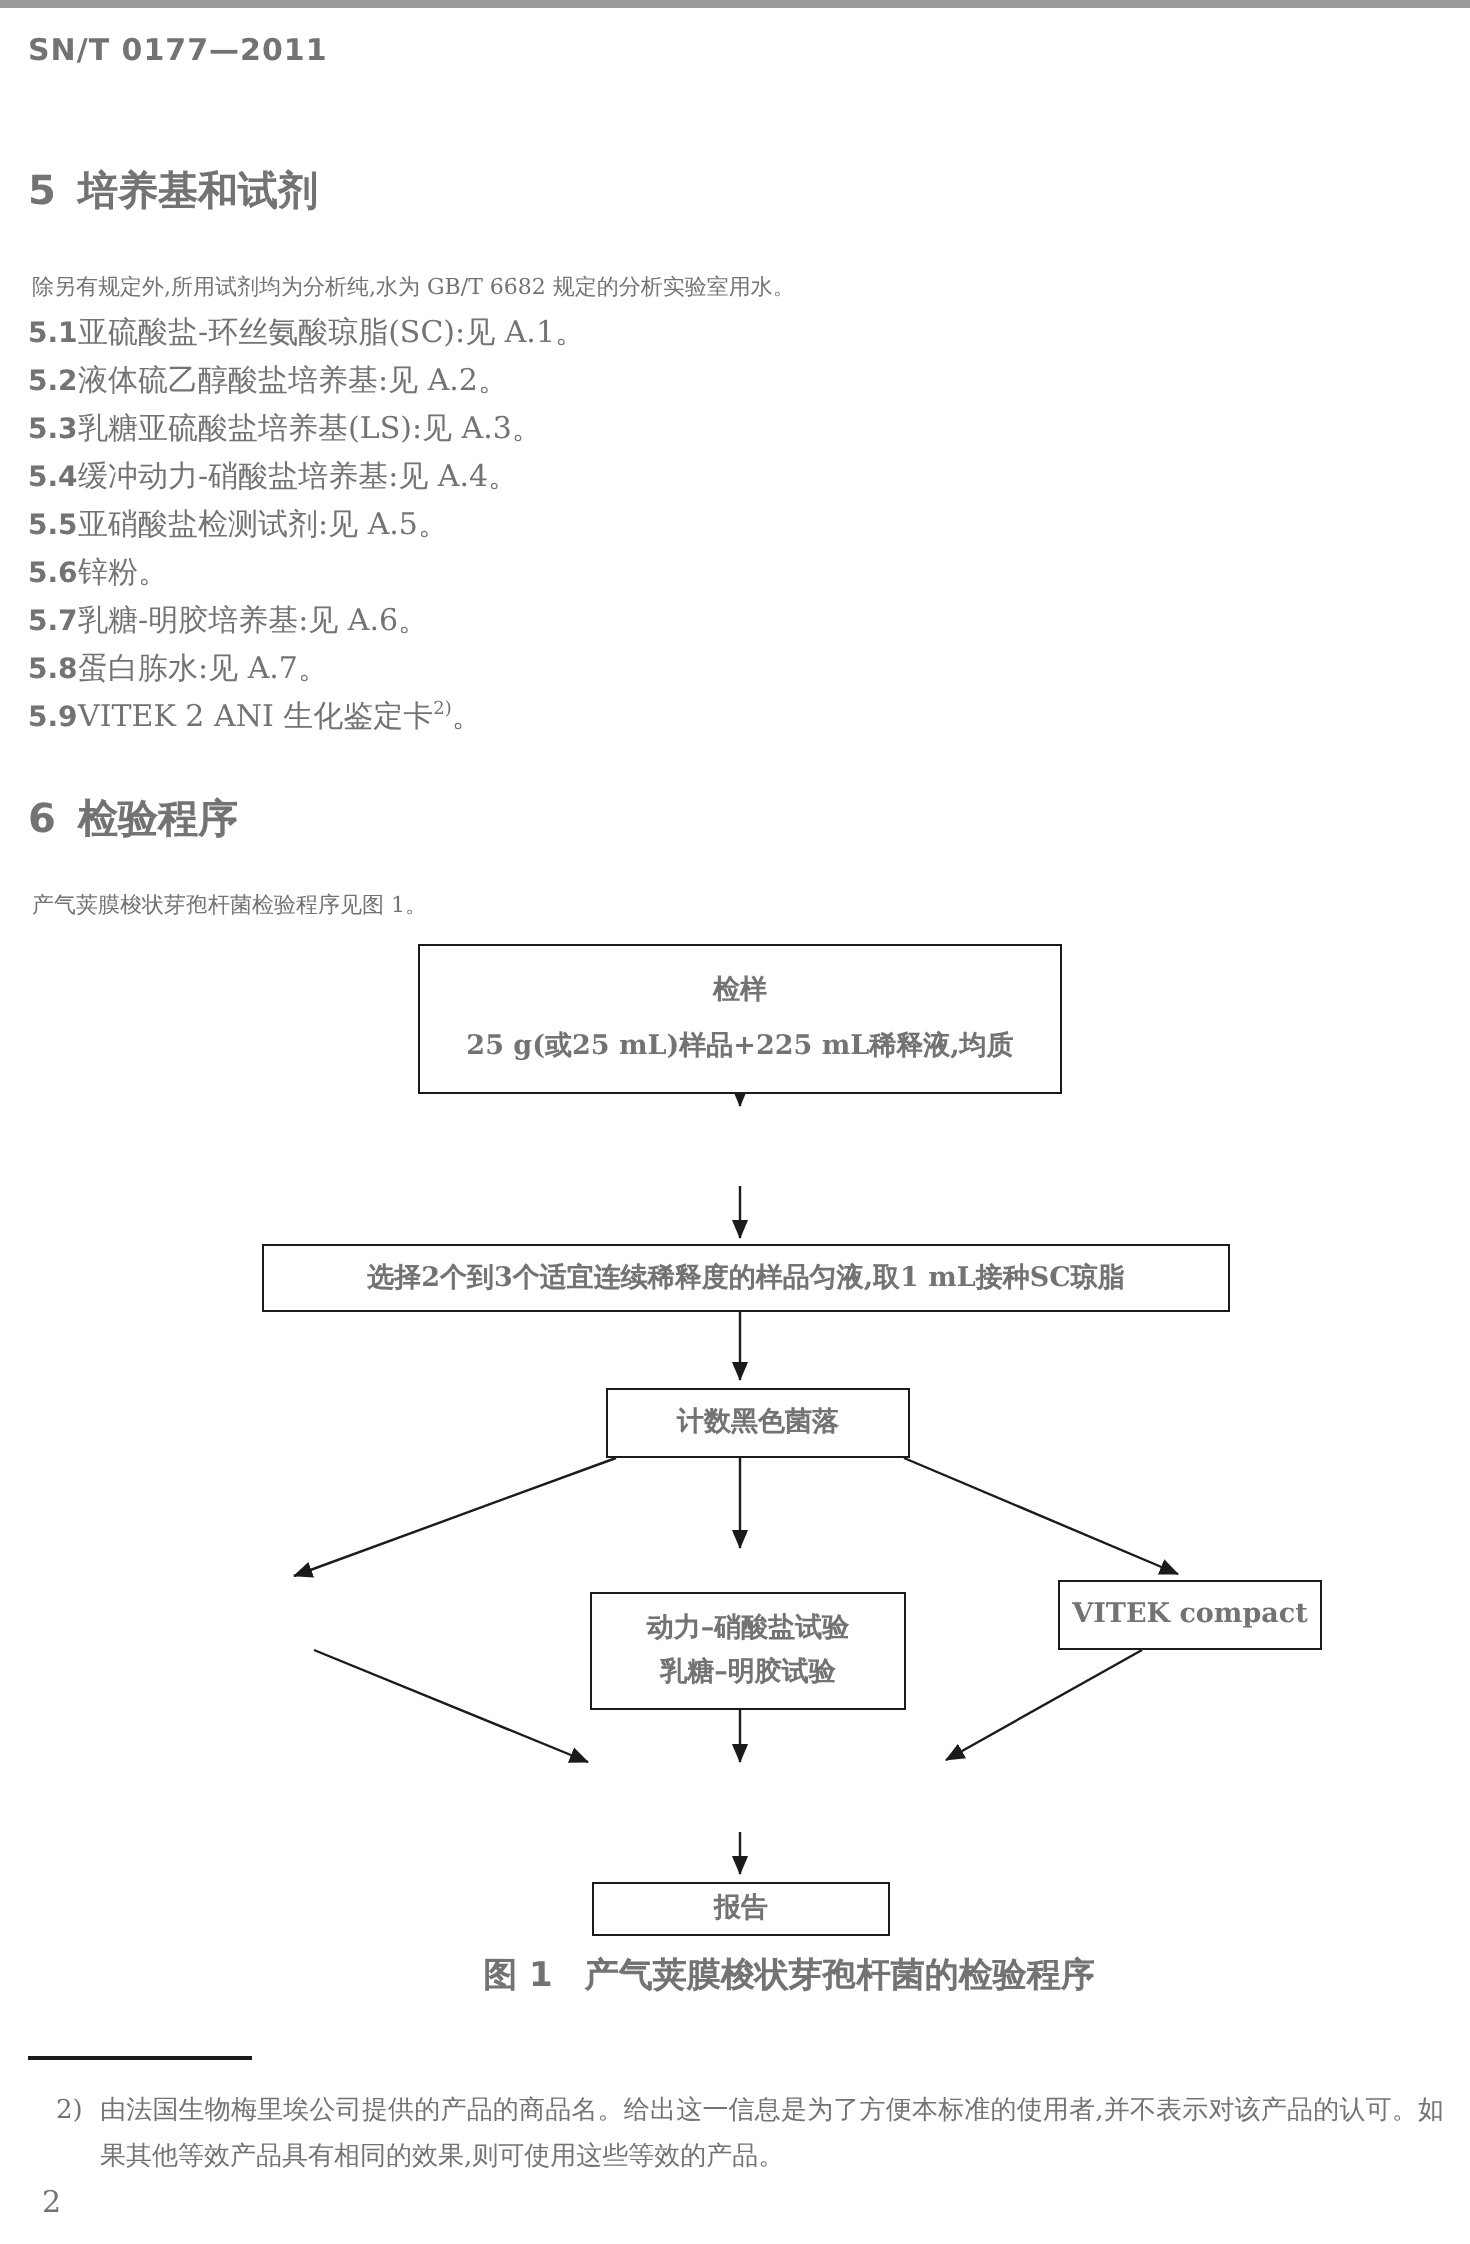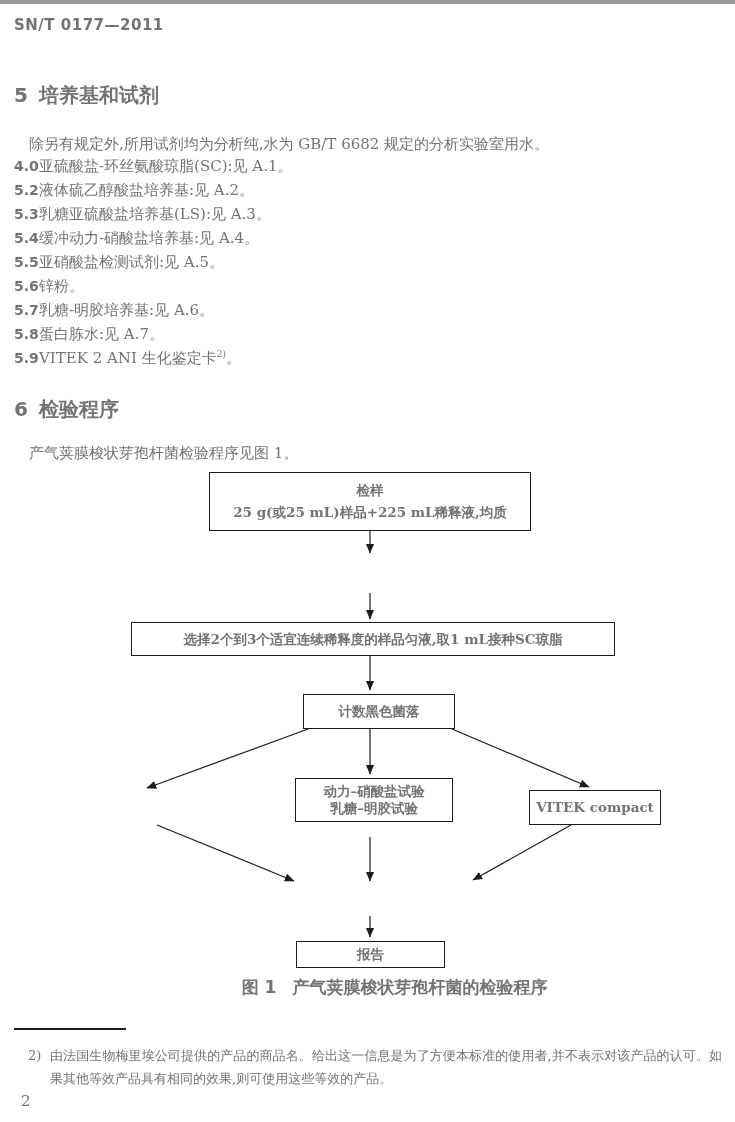--- a/index.html
+++ b/index.html
@@ -4,21 +4,21 @@
 <style>
   html,body{margin:0;padding:0;background:#9a9a9a;}
   .page{
     position:relative;width:735px;height:1122px;margin:4px auto;background:#ffffff;
     font-family:"DejaVu Serif","Liberation Serif",serif;color:#737373;overflow:hidden;
   }
   .sans{font-family:"DejaVu Sans","Liberation Sans",sans-serif;}
   .doc-header{position:absolute;left:14px;top:12px;font-size:15px;font-weight:700;letter-spacing:.5px;}
   .sec-heading{position:absolute;left:14px;font-size:20px;font-weight:700;}
   .sec-heading .num{display:inline-block;min-width:25px;}
-  .para{position:absolute;left:29px;font-size:15px;line-height:20px;white-space:nowrap;}
+  .para{position:absolute;left:16px;font-size:11px;line-height:20px;white-space:nowrap;}
   .item{position:absolute;left:14px;font-size:15px;line-height:20px;white-space:nowrap;}
   .item .inum{display:inline-block;min-width:25px;font-weight:700;font-family:"DejaVu Sans","Liberation Sans",sans-serif;font-size:14px;}
   .fnref{font-size:9px;vertical-align:super;line-height:0;}
   
   .fc{position:absolute;left:0;top:460px;width:735px;height:520px;}
   .fc svg{position:absolute;left:0;top:0;}
   .fc .box{
     position:absolute;box-sizing:border-box;border:1.5px solid #1b1b1b;background:#fff;
     display:flex;align-items:center;justify-content:center;text-align:center;
     font-size:13.5px;font-weight:700;line-height:1.25;white-space:nowrap;
@@ -40,21 +40,21 @@
 
   <div class="doc-header sans">SN/T 0177—2011</div>
 
   <div class="sec-heading sans" style="top:78px">
     <span class="num">5</span><span>培养基和试剂</span>
   </div>
 
   <div class="para" style="top:130px">除另有规定外,所用试剂均为分析纯,水为 GB/T 6682 规定的分析实验室用水。</div>
 
   <div class="item" style="top:152px">
-    <span class="inum">4.0</span><span>亚硫酸盐-环丝氨酸琼脂(SC):见 A.1。</span>
+    <span class="inum">5.1</span><span>亚硫酸盐-环丝氨酸琼脂(SC):见 A.1。</span>
   </div>
   <div class="item" style="top:176px">
     <span class="inum">5.2</span><span>液体硫乙醇酸盐培养基:见 A.2。</span>
   </div>
   <div class="item" style="top:200px">
     <span class="inum">5.3</span><span>乳糖亚硫酸盐培养基(LS):见 A.3。</span>
   </div>
   <div class="item" style="top:224px">
     <span class="inum">5.4</span><span>缓冲动力-硝酸盐培养基:见 A.4。</span>
   </div>
@@ -94,27 +94,27 @@
         <line x1="370" y1="265" x2="370" y2="310" marker-end="url(#ah)"></line>
         <line x1="308" y1="265" x2="147" y2="324" marker-end="url(#ah)"></line>
         <line x1="452" y1="265" x2="589" y2="323" marker-end="url(#ah)"></line>
         <line x1="370" y1="373" x2="370" y2="417" marker-end="url(#ah)"></line>
         <line x1="157" y1="361" x2="294" y2="417" marker-end="url(#ah)"></line>
         <line x1="571" y1="361" x2="473" y2="416" marker-end="url(#ah)"></line>
         <line x1="370" y1="452" x2="370" y2="473" marker-end="url(#ah)"></line>
       </g>
     </svg>
 
-    <div class="box col" style="left:209px;top:8px;width:322px;height:59px">
+    <div class="box col" style="left:209px;top:8px;width:322px;height:75px">
       <span>检样</span>
       <span>25 g(或25 mL)样品+225 mL稀释液,均质</span>
     </div>
     <div class="box" style="left:131px;top:158px;width:484px;height:34px">选择2个到3个适宜连续稀释度的样品匀液,取1 mL接种SC琼脂</div>
     <div class="box" style="left:303px;top:230px;width:152px;height:35px">计数黑色菌落</div>
-    <div class="box col" style="left:295px;top:314px;width:158px;height:44px">
+    <div class="box col" style="left:295px;top:332px;width:158px;height:59px">
       <span>动力–硝酸盐试验</span>
       <span>乳糖–明胶试验</span>
     </div>
     <div class="box" style="left:529px;top:326px;width:132px;height:35px">VITEK compact</div>
     <div class="box" style="left:296px;top:477px;width:149px;height:27px">报告</div>
   </div>
 
   <div class="caption sans">
     <span class="cap-label">图 1</span><span>产气荚膜梭状芽孢杆菌的检验程序</span>
   </div>

